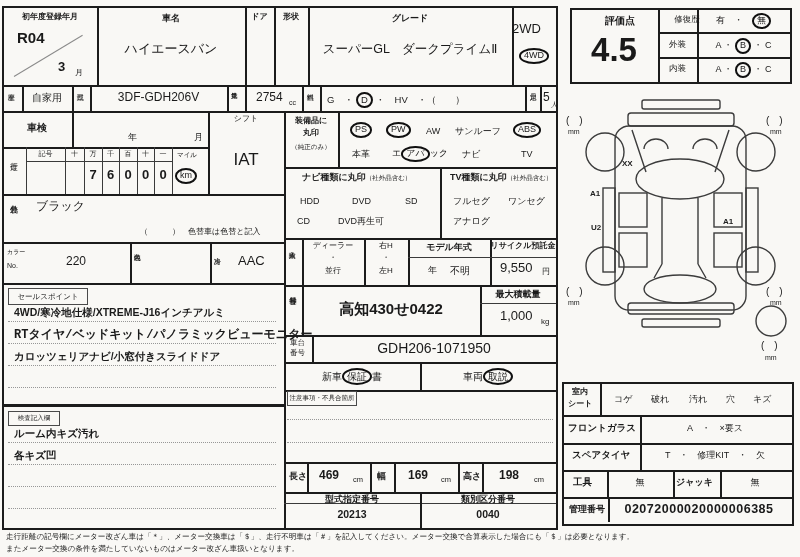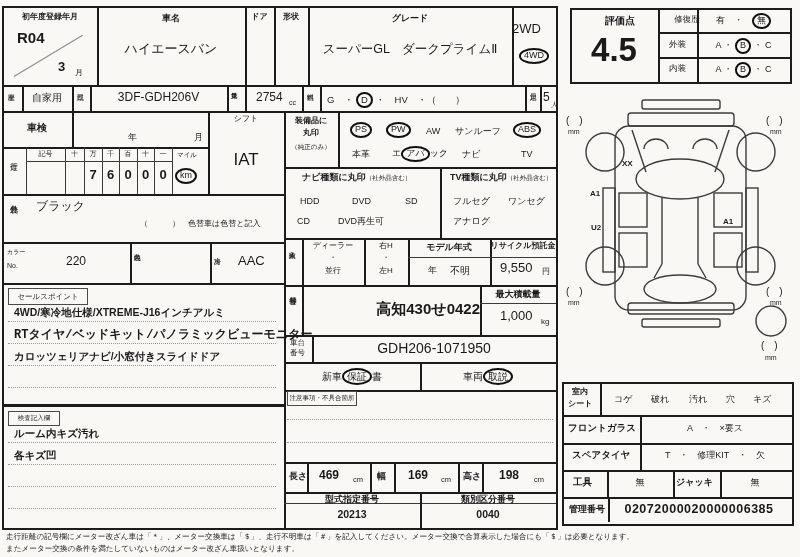--- a/index.html
+++ b/index.html
@@ -112,21 +112,21 @@
   <span class="t c b" style="left:84px;top:168px;width:18px;font-size:13px;">7</span>
   <span class="t c b" style="left:102px;top:168px;width:17px;font-size:13px;">6</span>
   <span class="t c b" style="left:119px;top:168px;width:18px;font-size:13px;">0</span>
   <span class="t c b" style="left:137px;top:168px;width:17px;font-size:13px;">0</span>
   <span class="t c b" style="left:154px;top:168px;width:18px;font-size:13px;">0</span>
   <span class="t" style="left:177px;top:151px;font-size:6.5px;">マイル</span>
   <span class="t" style="left:175px;top:168px;font-size:9px;"><span class="circ">km</span></span>
 
   <span class="t vt" style="left:8px;top:199px;font-size:8px;">外装色</span>
   <span class="t" style="left:36px;top:200px;font-size:12px;">ブラック</span>
-  <span class="t" style="left:140px;top:220px;font-size:8px;text-align:right;">（　　　）　色替車は色替と記入</span>
+  <span class="t" style="left:140px;top:228px;font-size:8px;text-align:right;">（　　　）　色替車は色替と記入</span>
 
   <div class="vl" style="left:130px;top:242px;height:41px;"></div>
   <div class="vl" style="left:210px;top:242px;height:41px;"></div>
   <span class="t" style="left:7px;top:249px;font-size:6px;">カラー</span>
   <span class="t" style="left:7px;top:262px;font-size:7px;">No.</span>
   <span class="t c" style="left:24px;top:255px;width:104px;font-size:12px;">220</span>
   <span class="t vt" style="left:133px;top:248px;font-size:7px;">内装色</span>
   <span class="t vt" style="left:213px;top:252px;font-size:7px;">冷房</span>
   <span class="t" style="left:238px;top:254px;font-size:13px;">AAC</span>
 
@@ -203,21 +203,21 @@
   <span class="t" style="left:428px;top:265px;font-size:9px;">年</span>
   <span class="t" style="left:450px;top:265px;font-size:10px;">不明</span>
   <span class="t c b" style="left:490px;top:242px;width:66px;font-size:8px;">リサイクル預託金</span>
   <span class="t" style="left:500px;top:261px;font-size:13px;">9,550</span>
   <span class="t" style="left:542px;top:268px;font-size:8px;">円</span>
 
   <div class="vl" style="left:302px;top:285px;height:50px;"></div>
   <div class="vl" style="left:480px;top:285px;height:50px;"></div>
   <div class="hl th" style="left:480px;top:303px;width:76px;"></div>
   <span class="t vt" style="left:288px;top:291px;font-size:7.5px;">登録番号</span>
-  <span class="t c b" style="left:302px;top:301px;width:178px;font-size:15px;text-align:right;">高知430せ0422</span>
+  <span class="t c b" style="left:302px;top:301px;width:178px;font-size:15px;">高知430せ0422</span>
   <span class="t c b" style="left:480px;top:289px;width:76px;font-size:9px;">最大積載量</span>
   <span class="t" style="left:500px;top:309px;font-size:13px;">1,000</span>
   <span class="t" style="left:541px;top:318px;font-size:8px;">kg</span>
 
   <div class="vl" style="left:312px;top:335px;height:27px;"></div>
   <span class="t" style="left:290px;top:339px;font-size:7.5px;">車台</span>
   <span class="t" style="left:290px;top:349px;font-size:7.5px;">番号</span>
   <span class="t c" style="left:312px;top:341px;width:244px;font-size:14px;">GDH206-1071950</span>
 
   <div class="vl" style="left:420px;top:362px;height:28px;"></div>

